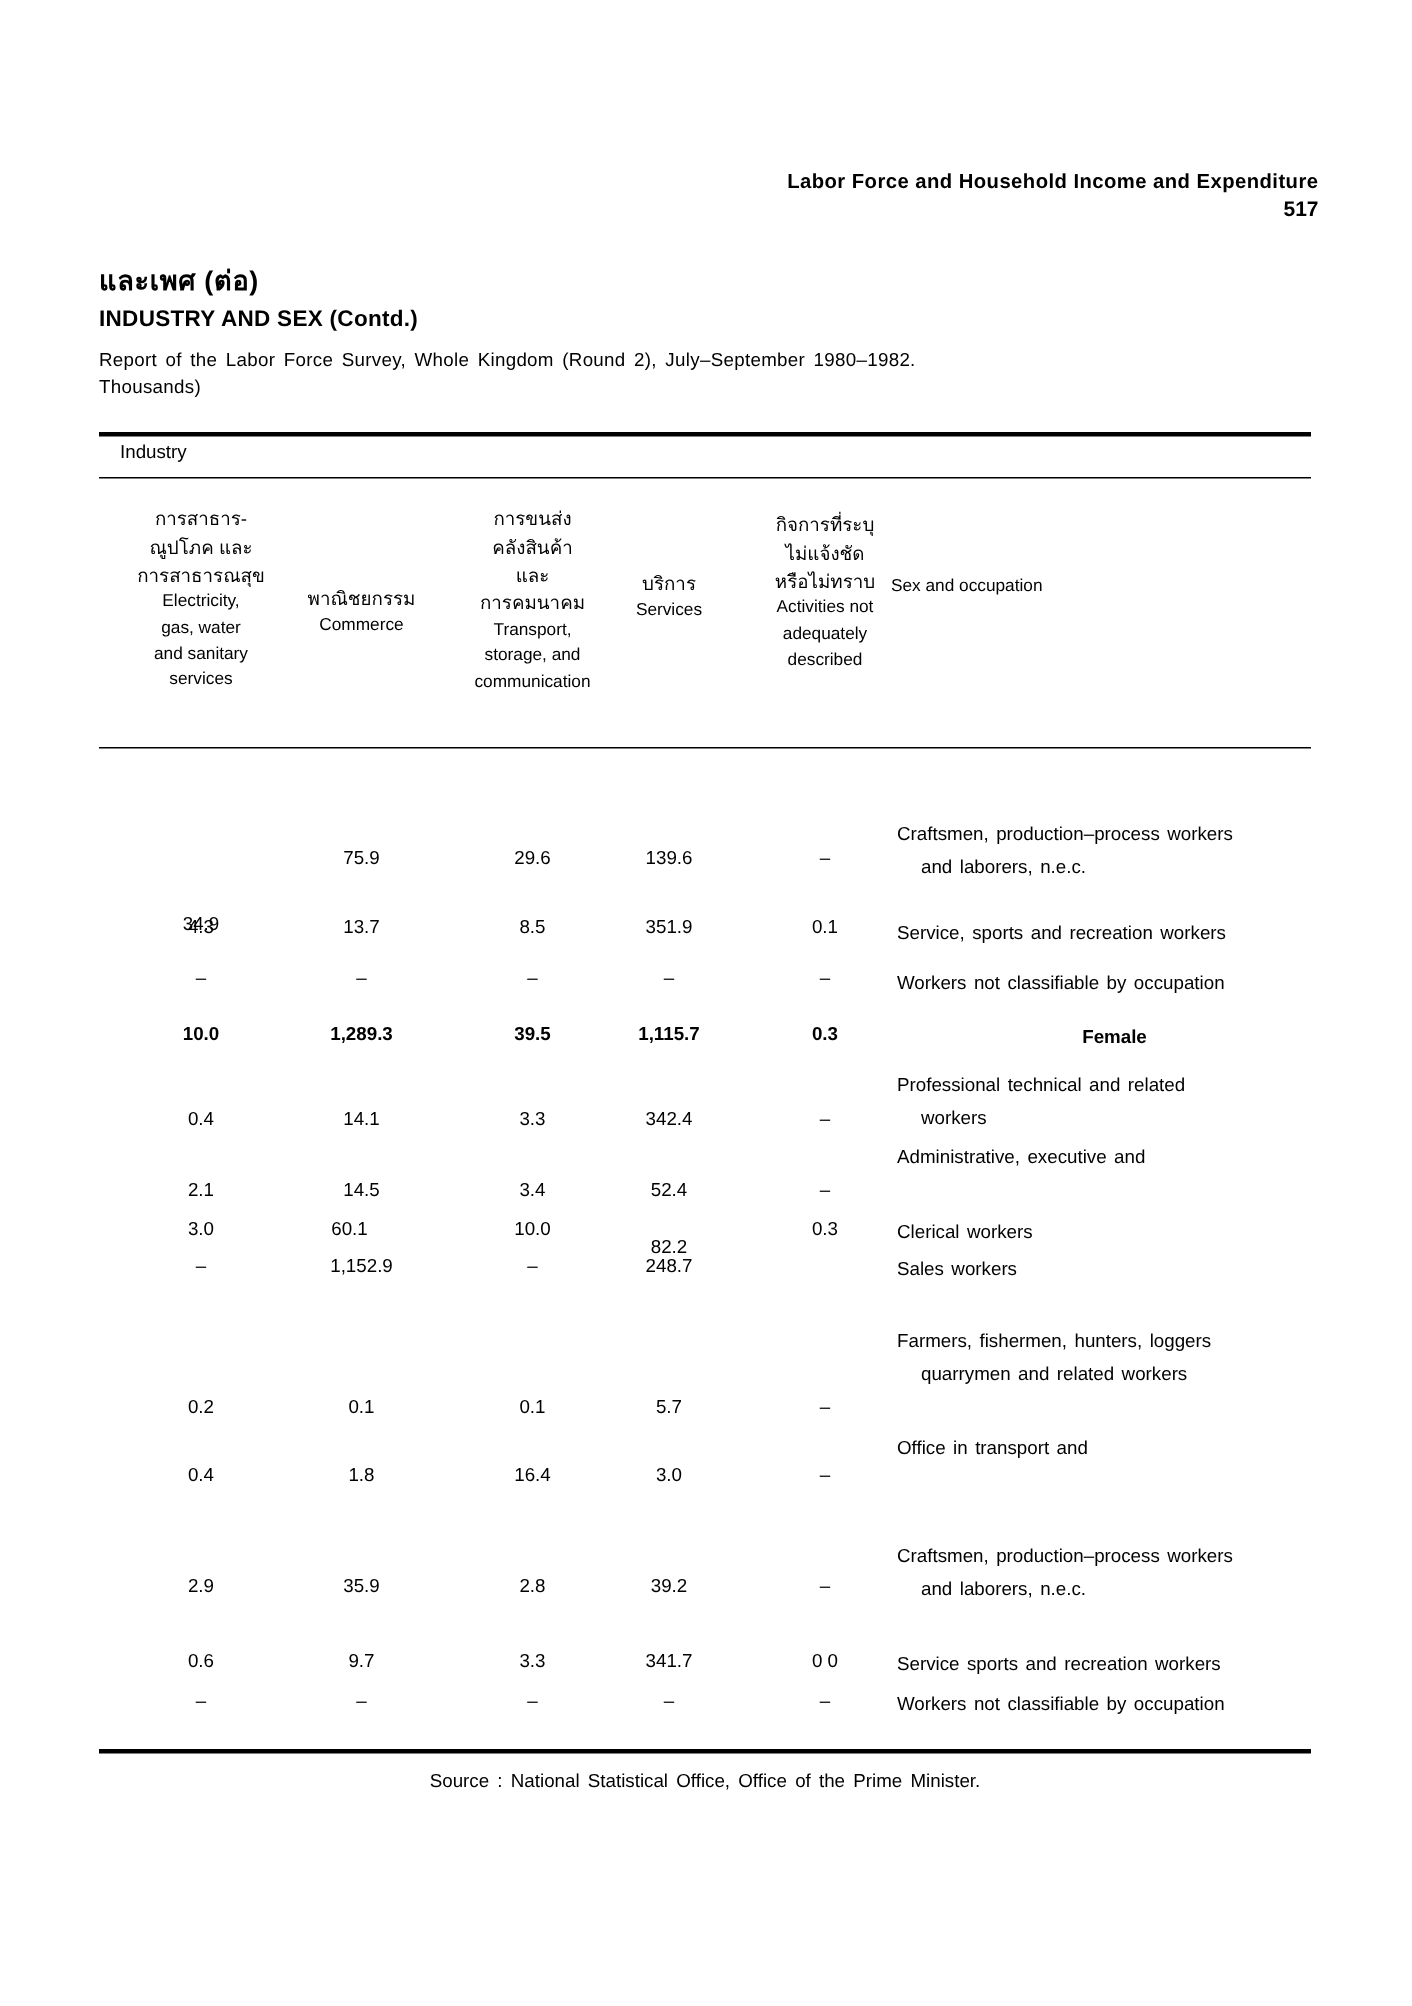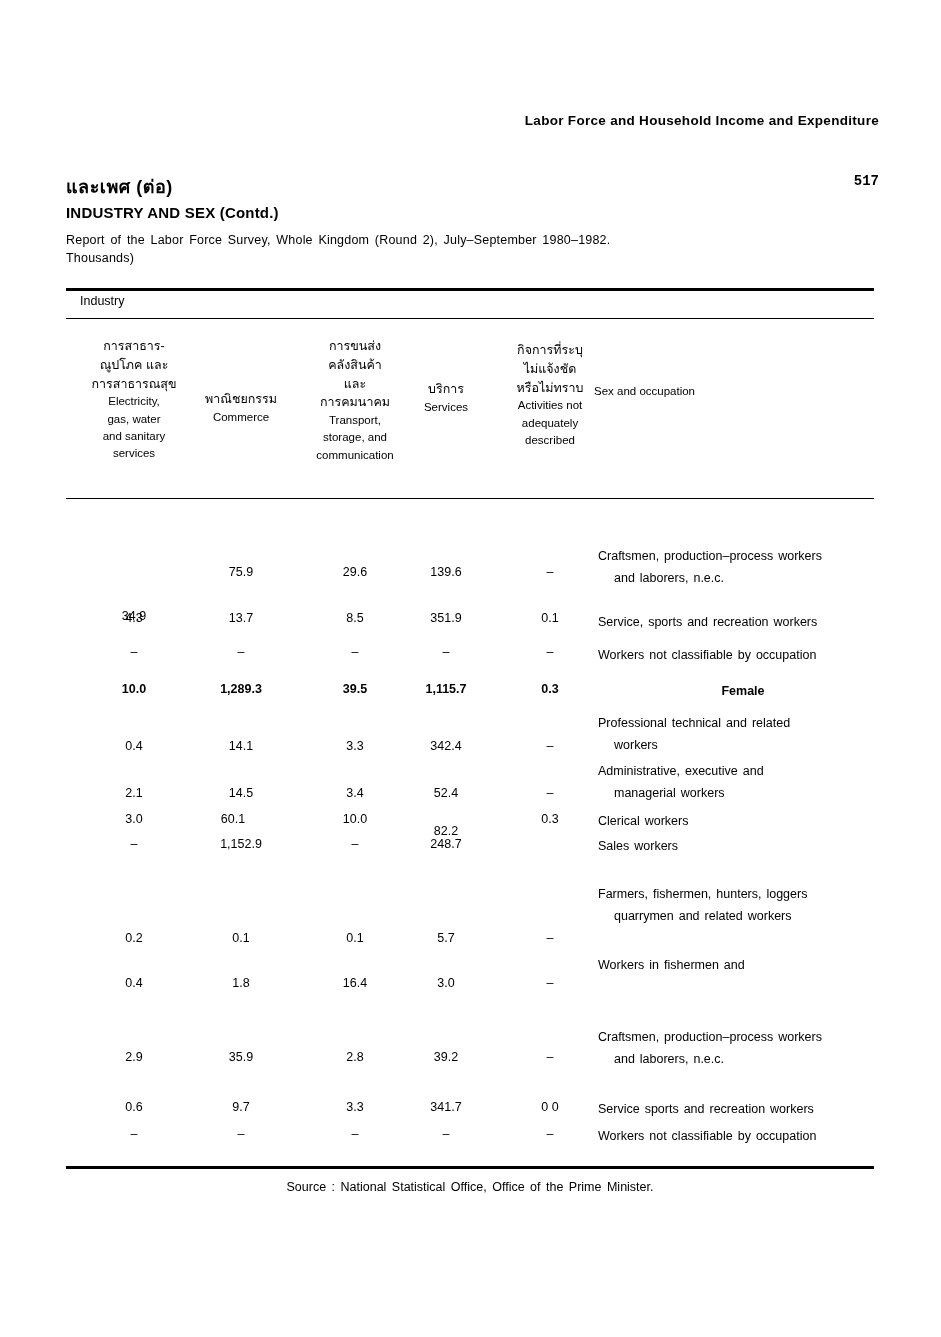--- a/index.html
+++ b/index.html
@@ -33,24 +33,23 @@
     font-size: 13.5px;
     letter-spacing: 0.3px;
     line-height: 1.35;
   }
   .page-number {
     position: absolute;
     right: 62px;
     top: 131px;
     width: 640px;
     text-align: right;
-    font-family: Liberation Mono, monospace;
+    font-family: Liberation Sans, sans-serif;
     font-weight: bold;
     font-size: 14px;
-    margin-top: 42px;
   }
   .title-thai {
     position: absolute;
     left: 66px;
     top: 172px;
     font-family: "Liberation Sans", sans-serif;
     font-weight: bold;
     font-size: 18px;
     letter-spacing: 0.5px;
   }
@@ -266,21 +265,20 @@
         <div>Professional  technical  and  related</div>
         <div style="padding-left: 16px;">workers</div>
       </div>
       <div class="cell" style="left: 68px; width: 132px; top: 786px;">2.1</div>
       <div class="cell" style="left: 176px; width: 130px; top: 786px;">14.5</div>
       <div class="cell" style="left: 281px; width: 148px; top: 786px;">3.4</div>
       <div class="cell" style="left: 383px; width: 126px; top: 786px;">52.4</div>
       <div class="cell" style="left: 480px; width: 140px; top: 786px;">–</div>
       <div class="label" style="left: 598px; width: 290px; top: 761px;">
         <div>Administrative,  executive  and</div>
-        <div style="padding-left: 16px;">managerial  workers</div>
       </div>
       <div class="cell" style="left: 68px; width: 132px; top: 812px;">3.0</div>
       <div class="cell" style="left: 168px; width: 130px; top: 812px;">60.1</div>
       <div class="cell" style="left: 281px; width: 148px; top: 812px;">10.0</div>
       <div class="cell" style="left: 383px; width: 126px; top: 812px; margin-top: 12px;">82.2</div>
       <div class="cell" style="left: 480px; width: 140px; top: 812px;">0.3</div>
       <div class="label" style="left: 598px; width: 290px; top: 811px;">
         <div>Clerical  workers</div>
       </div>
       <div class="cell" style="left: 68px; width: 132px; top: 837px;">–</div>
@@ -298,21 +296,21 @@
       <div class="label" style="left: 598px; width: 290px; top: 884px;">
         <div>Farmers,  fishermen,  hunters,  loggers</div>
         <div style="padding-left: 16px;">quarrymen  and  related  workers</div>
       </div>
       <div class="cell" style="left: 68px; width: 132px; top: 976px;">0.4</div>
       <div class="cell" style="left: 176px; width: 130px; top: 976px;">1.8</div>
       <div class="cell" style="left: 281px; width: 148px; top: 976px;">16.4</div>
       <div class="cell" style="left: 383px; width: 126px; top: 976px;">3.0</div>
       <div class="cell" style="left: 480px; width: 140px; top: 976px;">–</div>
       <div class="label" style="left: 598px; width: 290px; top: 955px;">
-        <div>Workers  in  fishermen  and</div>
+        <div>Office  in  transport  and</div>
       </div>
       <div class="cell" style="left: 68px; width: 132px; top: 1050px;">2.9</div>
       <div class="cell" style="left: 176px; width: 130px; top: 1050px;">35.9</div>
       <div class="cell" style="left: 281px; width: 148px; top: 1050px;">2.8</div>
       <div class="cell" style="left: 383px; width: 126px; top: 1050px;">39.2</div>
       <div class="cell" style="left: 480px; width: 140px; top: 1050px;">–</div>
       <div class="label" style="left: 598px; width: 290px; top: 1027px;">
         <div>Craftsmen,  production–process  workers</div>
         <div style="padding-left: 16px;">and  laborers,  n.e.c.</div>
       </div>

